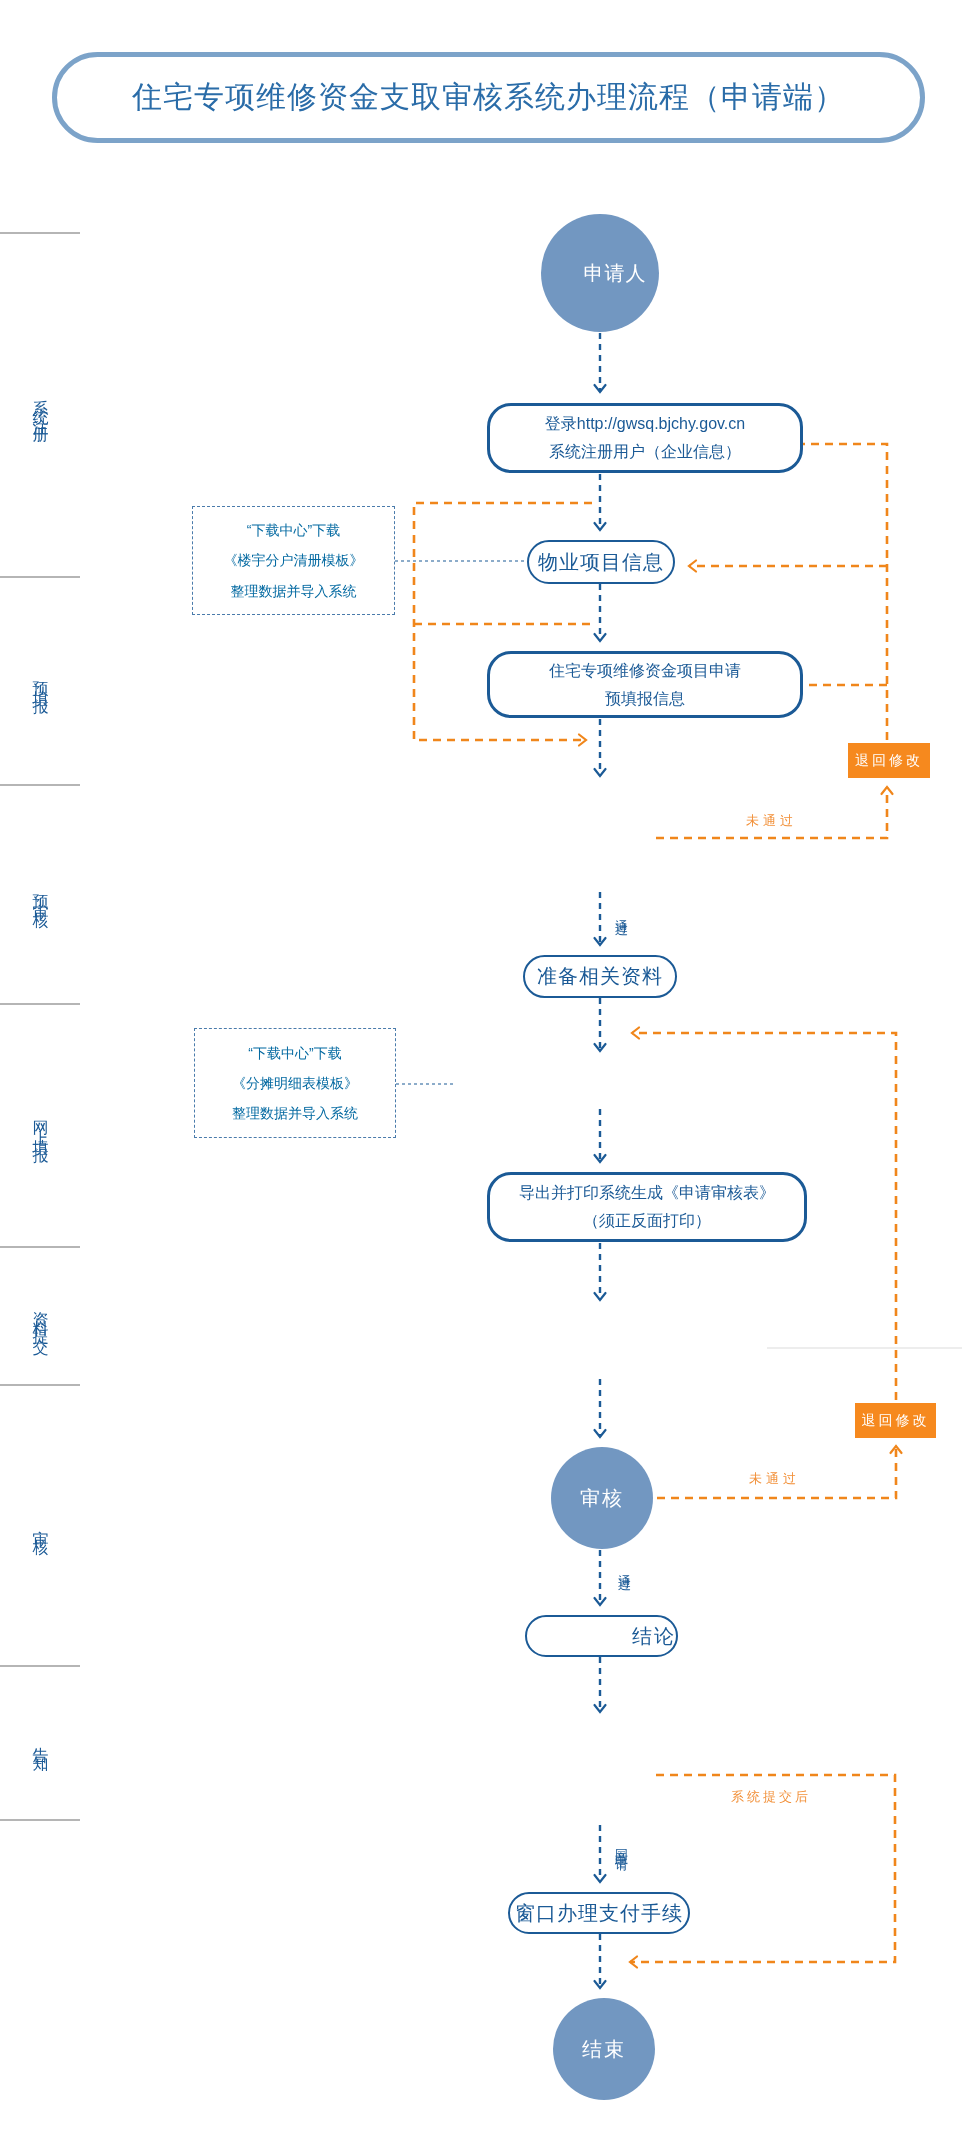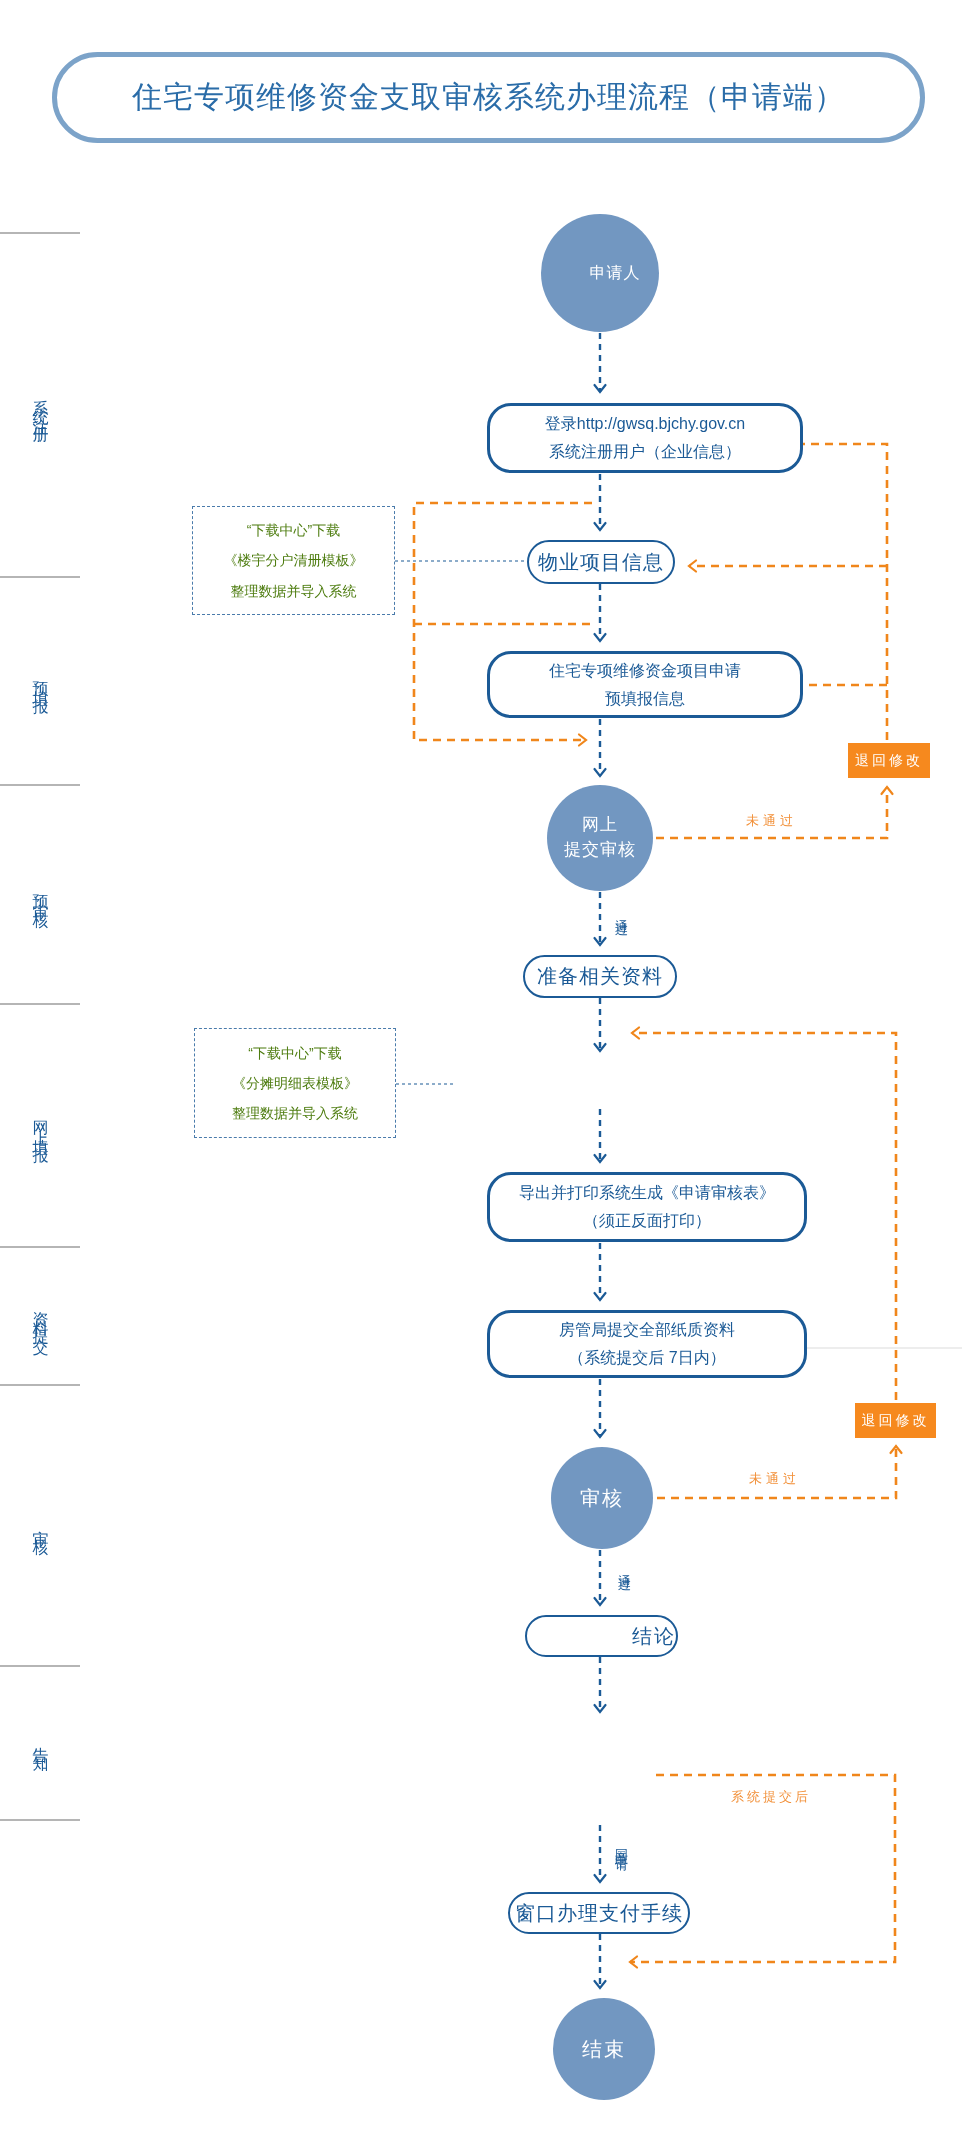--- a/index.html
+++ b/index.html
@@ -39,21 +39,21 @@
   .box span{white-space:pre-line;font-size:16px;color:#1B5A96;line-height:1.75;}
   .stadium{
     position:absolute;background:#fff;border:2.5px solid #1B5A96;
     box-sizing:border-box;display:flex;align-items:center;justify-content:center;
   }
   .stadium span{font-size:20px;color:#1B5A96;white-space:nowrap;letter-spacing:1px;}
   .note{
     position:absolute;border:1.5px dashed #4A7BAB;box-sizing:border-box;
     display:flex;align-items:center;justify-content:center;text-align:center;
   }
-  .note span{white-space:pre-line;font-size:14px;color:#4d7c0f;line-height:2.15;}
+  .note span{white-space:pre-line;font-size:14px;color:#0369a1;line-height:2.15;}
   .return-box{
     position:absolute;background:#F6891E;color:#fff;
     display:flex;align-items:center;justify-content:center;
   }
   .return-box span{font-size:14px;letter-spacing:3px;}
   .edge-label-h{position:absolute;color:#F2913A;font-size:13px;letter-spacing:4px;white-space:nowrap;}
   .edge-label-v{position:absolute;color:#1B5A96;font-size:13px;}
   .edge-label-v span{writing-mode:vertical-rl;text-orientation:upright;letter-spacing:3px;}
   svg.wires{position:absolute;left:0;top:0;}
 </style>
@@ -148,56 +148,48 @@
     <span>资料提交</span>
     </div>
   <div class="stage-label" style="top:1385px;height:281px;">
     <span>审核</span>
     </div>
   <div class="stage-label" style="top:1666px;height:154px;">
     <span>告知</span>
     </div>
 
   <div class="circle" style="left:541px;top:214px;width:118px;height:118px;">
-    <span style="font-size:16px;margin-left:30px;">申请人</span>
+    <span style="font-size:20px;margin-left:30px;">申请人</span>
   </div>
 
   <div class="box" style="left:442px;top:403px;width:316px;height:70px;">
     <span>登录http://gwsq.bjchy.gov.cn
 系统注册用户（企业信息）</span>
   </div>
 
   <div class="stadium" style="left:527px;top:540px;width:148px;height:44px;border-radius:22px;">
     <span>物业项目信息</span>
   </div>
 
   <div class="box" style="left:442px;top:651px;width:316px;height:67px;">
     <span>住宅专项维修资金项目申请
 预填报信息</span>
   </div>
 
-  <div class="circle" style="left:547px;top:785px;width:106px;height:106px;">
-    <span style="font-size:17px;">网上
-提交审核</span>
-  </div>
 
   <div class="stadium" style="left:523px;top:955px;width:154px;height:43px;border-radius:22px;">
     <span>准备相关资料</span>
   </div>
 
 
   <div class="box" style="left:442px;top:1172px;width:320px;height:70px;">
     <span>导出并打印系统生成《申请审核表》
 （须正反面打印）</span>
   </div>
 
-  <div class="box" style="left:442px;top:1310px;width:320px;height:68px;">
-    <span>房管局提交全部纸质资料
-（系统提交后 7日内）</span>
-  </div>
 
   <div class="circle" style="left:551px;top:1447px;width:102px;height:102px;">
     <span style="font-size:20px;letter-spacing:2px;">审核</span>
   </div>
 
   <div class="stadium" style="left:525px;top:1615px;width:153px;height:42px;border-radius:21px;justify-content:flex-end;">
     <span style="letter-spacing:2px;">结论</span>
   </div>
 
 

